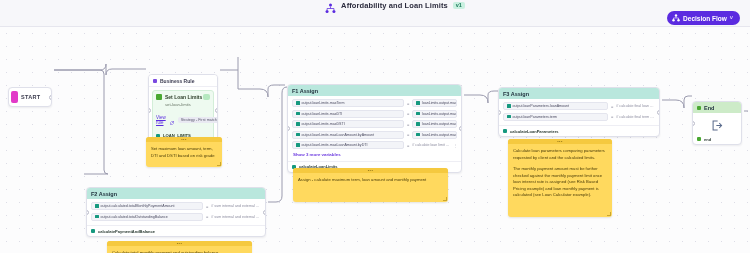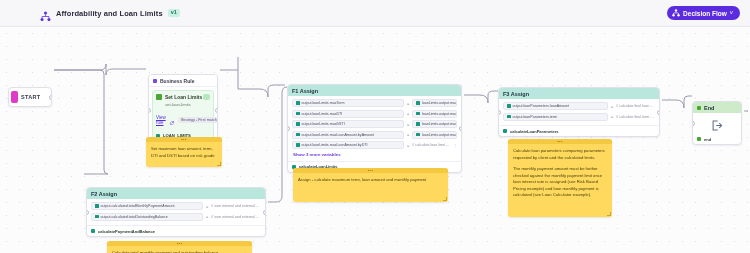--- a/index.html
+++ b/index.html
@@ -10,20 +10,21 @@
     background: #ffffff;
   }
 
   
   .topbar {
     position: absolute; left: 0; top: 0; width: 750px; height: 27px;
     background: #f7f7fa;
     border-bottom: 1px solid #e6e6ee;
     display: flex; align-items: center;
     z-index: 50;
+    flex-direction: column;
   }
   .tb-left { display: flex; align-items: center; margin-left: 40px; gap: 5px; }
   .flow-glyph { width: 11px; height: 11px; display: block; }
   .tb-title { font-size: 7.5px; color: #2b2b3d; font-weight: 600; letter-spacing: .1px; }
   .ver-badge {
     font-size: 5.5px; color: #1b7a5a; background: #c9f0e0;
     border-radius: 2px; padding: 1px 3px; font-weight: 700; line-height: 1;
   }
   .tb-right { margin-left: auto; margin-right: 10px; }
   .df-btn {

